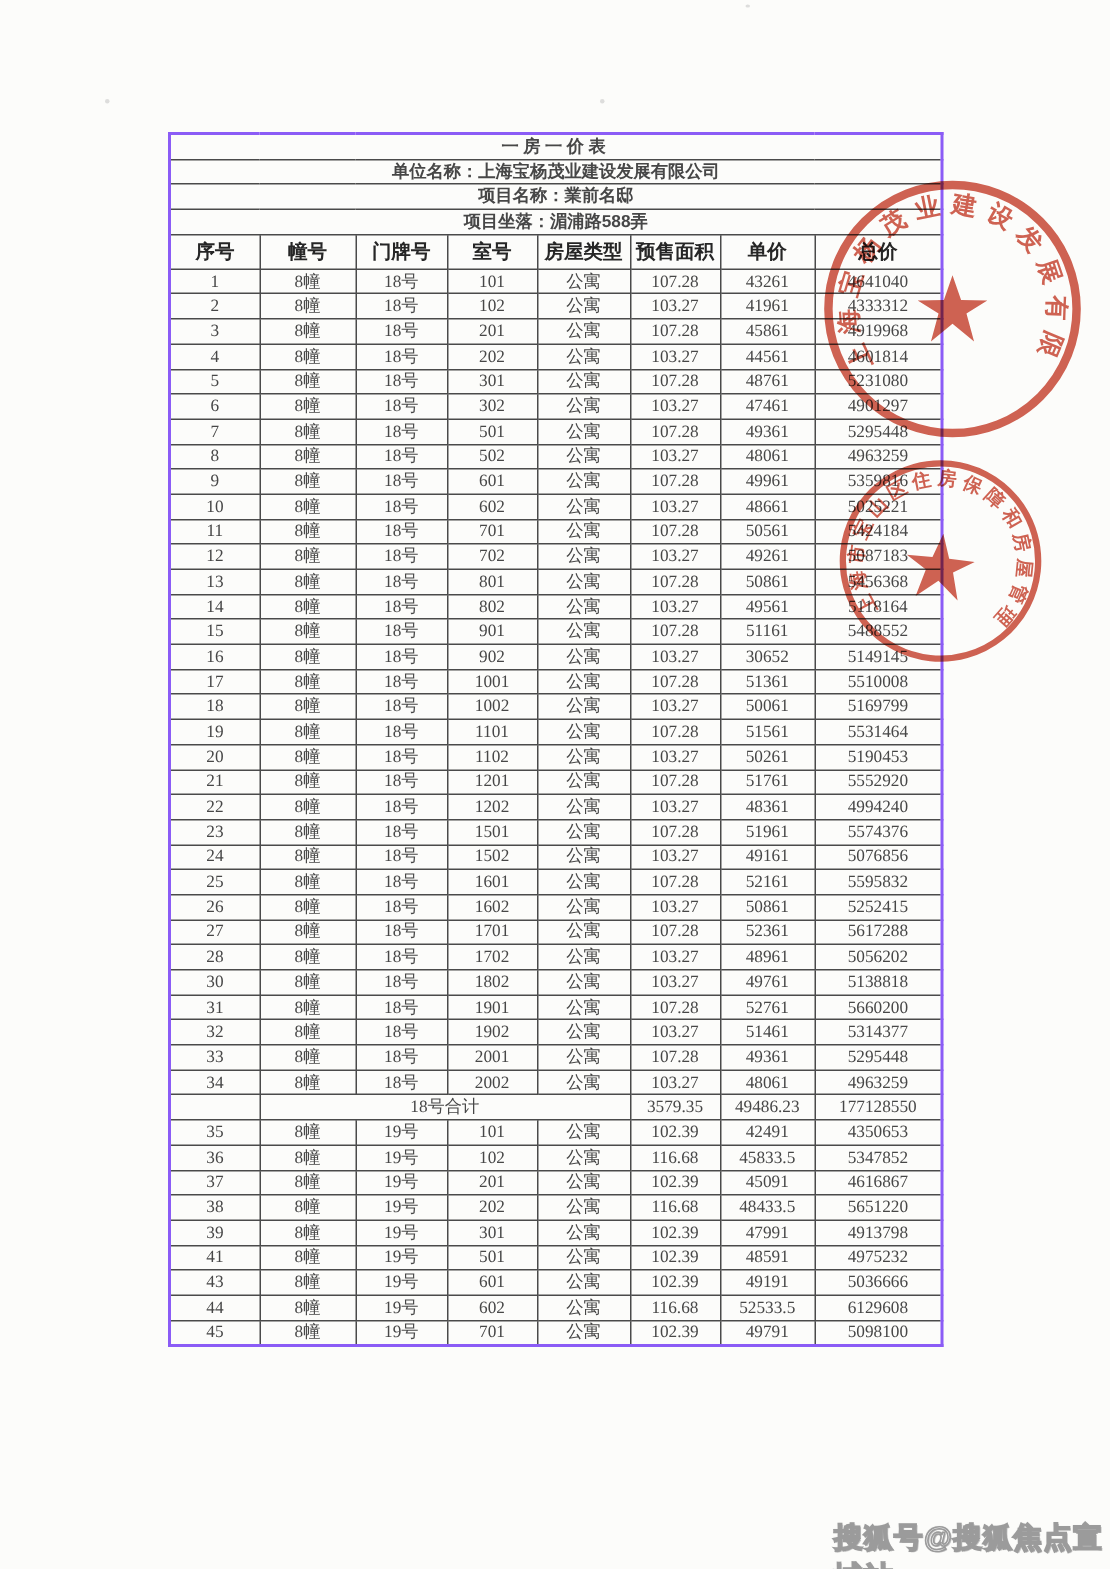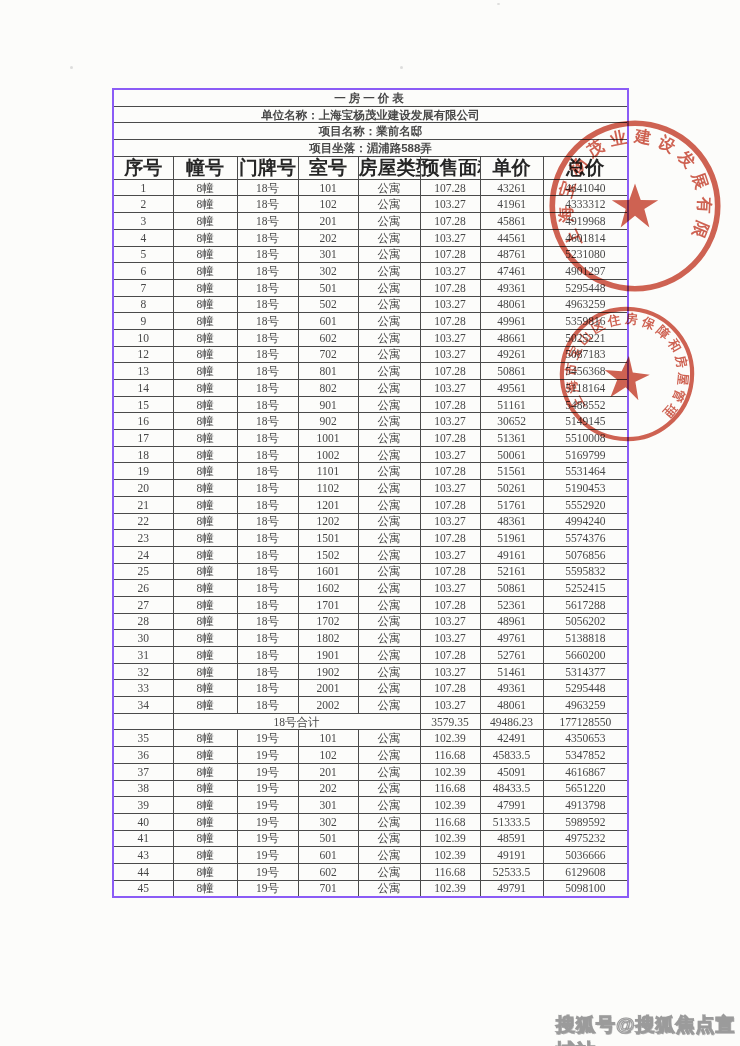--- a/index.html
+++ b/index.html
@@ -13,21 +13,21 @@
       border:2px solid #8b5cf6;}
   table.price td{border:1px solid #4a4a4a;padding:0;text-align:center;
       white-space:nowrap;overflow:hidden;color:#474747;
       font-size:11.5px;line-height:1.05;height:15.7px;}
   td.title-cell{height:21px;font-family:"Liberation Sans",sans-serif;
       font-weight:bold;font-size:19px;letter-spacing:3px;color:#262626;}
   td.info-cell{height:17px;text-align:left;padding-left:5px;
       font-family:"Liberation Sans",sans-serif;font-weight:bold;
       font-size:12.5px;color:#262626;margin-left:45px;}
   tr.hdr td{height:22px;font-family:"Liberation Sans",sans-serif;
-      font-weight:bold;font-size:19px;color:#262626;}
+      font-weight:bold;font-size:13px;color:#262626;}
   tr.sum td{font-size:11.5px;}
 
   
   .stamp{position:absolute;opacity:.82;mix-blend-mode:multiply;
       pointer-events:none;}
   #stamp1{left:541px;top:112px;}
   #stamp2{left:557px;top:304px;transform:rotate(6deg);}
 
   
   .watermark{position:absolute;left:556px;top:1012px;
@@ -187,20 +187,30 @@
           <td>10</td>
           <td>8幢</td>
           <td>18号</td>
           <td>602</td>
           <td>公寓</td>
           <td>103.27</td>
           <td>48661</td>
           <td>5025221</td>
         </tr>
 
+        <tr>
+          <td>11</td>
+          <td>8幢</td>
+          <td>18号</td>
+          <td>701</td>
+          <td>公寓</td>
+          <td>107.28</td>
+          <td>50561</td>
+          <td>5424184</td>
+        </tr>
 
         <tr>
           <td>12</td>
           <td>8幢</td>
           <td>18号</td>
           <td>702</td>
           <td>公寓</td>
           <td>103.27</td>
           <td>49261</td>
           <td>5087183</td>
@@ -499,30 +509,20 @@
           <td>39</td>
           <td>8幢</td>
           <td>19号</td>
           <td>301</td>
           <td>公寓</td>
           <td>102.39</td>
           <td>47991</td>
           <td>4913798</td>
         </tr>
 
-        <tr>
-          <td>40</td>
-          <td>8幢</td>
-          <td>19号</td>
-          <td>302</td>
-          <td>公寓</td>
-          <td>116.68</td>
-          <td>51333.5</td>
-          <td>5989592</td>
-        </tr>
 
         <tr>
           <td>41</td>
           <td>8幢</td>
           <td>19号</td>
           <td>501</td>
           <td>公寓</td>
           <td>102.39</td>
           <td>48591</td>
           <td>4975232</td>

